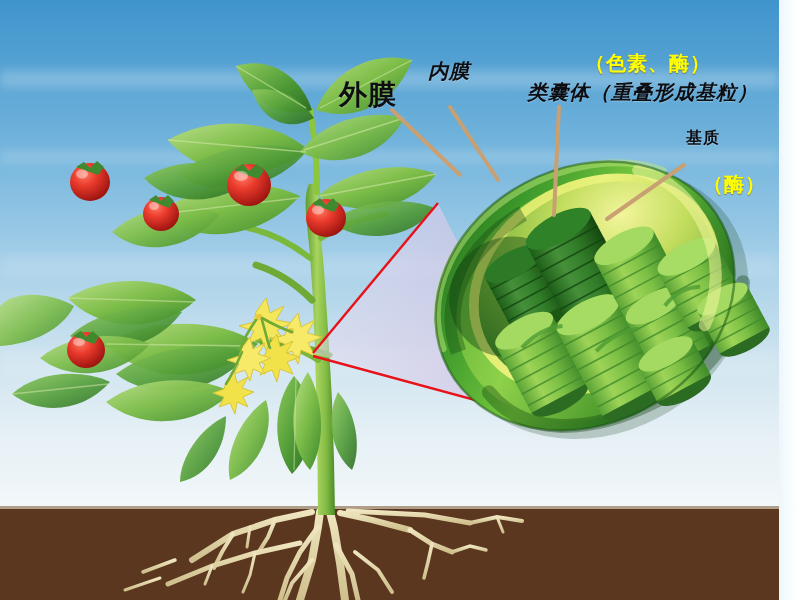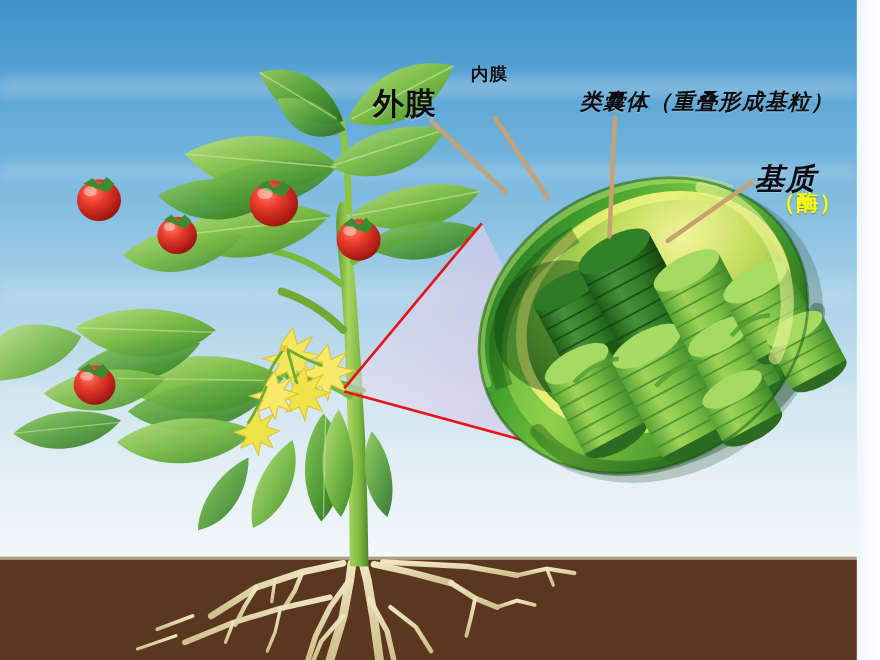--- a/index.html
+++ b/index.html
@@ -373,25 +373,26 @@
       <g stroke-linecap="round">
         <line x1="392" y1="110" x2="460" y2="175" stroke="#c8a071" stroke-width="4"></line>
         <line x1="450" y1="107" x2="498" y2="180" stroke="#c8a071" stroke-width="4"></line>
         <line x1="559" y1="107" x2="554" y2="215" stroke="#c8a071" stroke-width="4"></line>
         <line x1="684" y1="165" x2="607" y2="219" stroke="#c8a071" stroke-width="4"></line>
       </g>
     </svg>
 
     <div class="lbl lbl-black" style="left:339px;top:76px;font-size:28px;">外膜</div>
 
-    <div class="lbl lbl-black" style="left:428px;top:58px;font-size:16px;">内膜</div>
-
+    <div class="lbl lbl-black" style="left:428px;top:58px;font-size:20px;font-style:italic;">内膜</div>
+
+    <div class="lbl lbl-yellow" style="left:585px;top:50px;font-size:20px;">（色素、酶）</div>
 
     <div class="lbl lbl-black" style="left:527px;top:79px;font-size:20px;font-style:italic;">类囊体（重叠形成基粒）</div>
 
-    <div class="lbl lbl-black" style="left:686px;top:145px;font-size:27px;font-style:italic;">基质</div>
+    <div class="lbl lbl-black" style="left:686px;top:128px;font-size:16px;">基质</div>
 
     <div class="lbl lbl-yellow" style="left:703px;top:171px;font-size:20px;">（酶）</div>
 
   </div>
 
   <div id="right-margin"></div>
 </div>
 
 </body></html>

